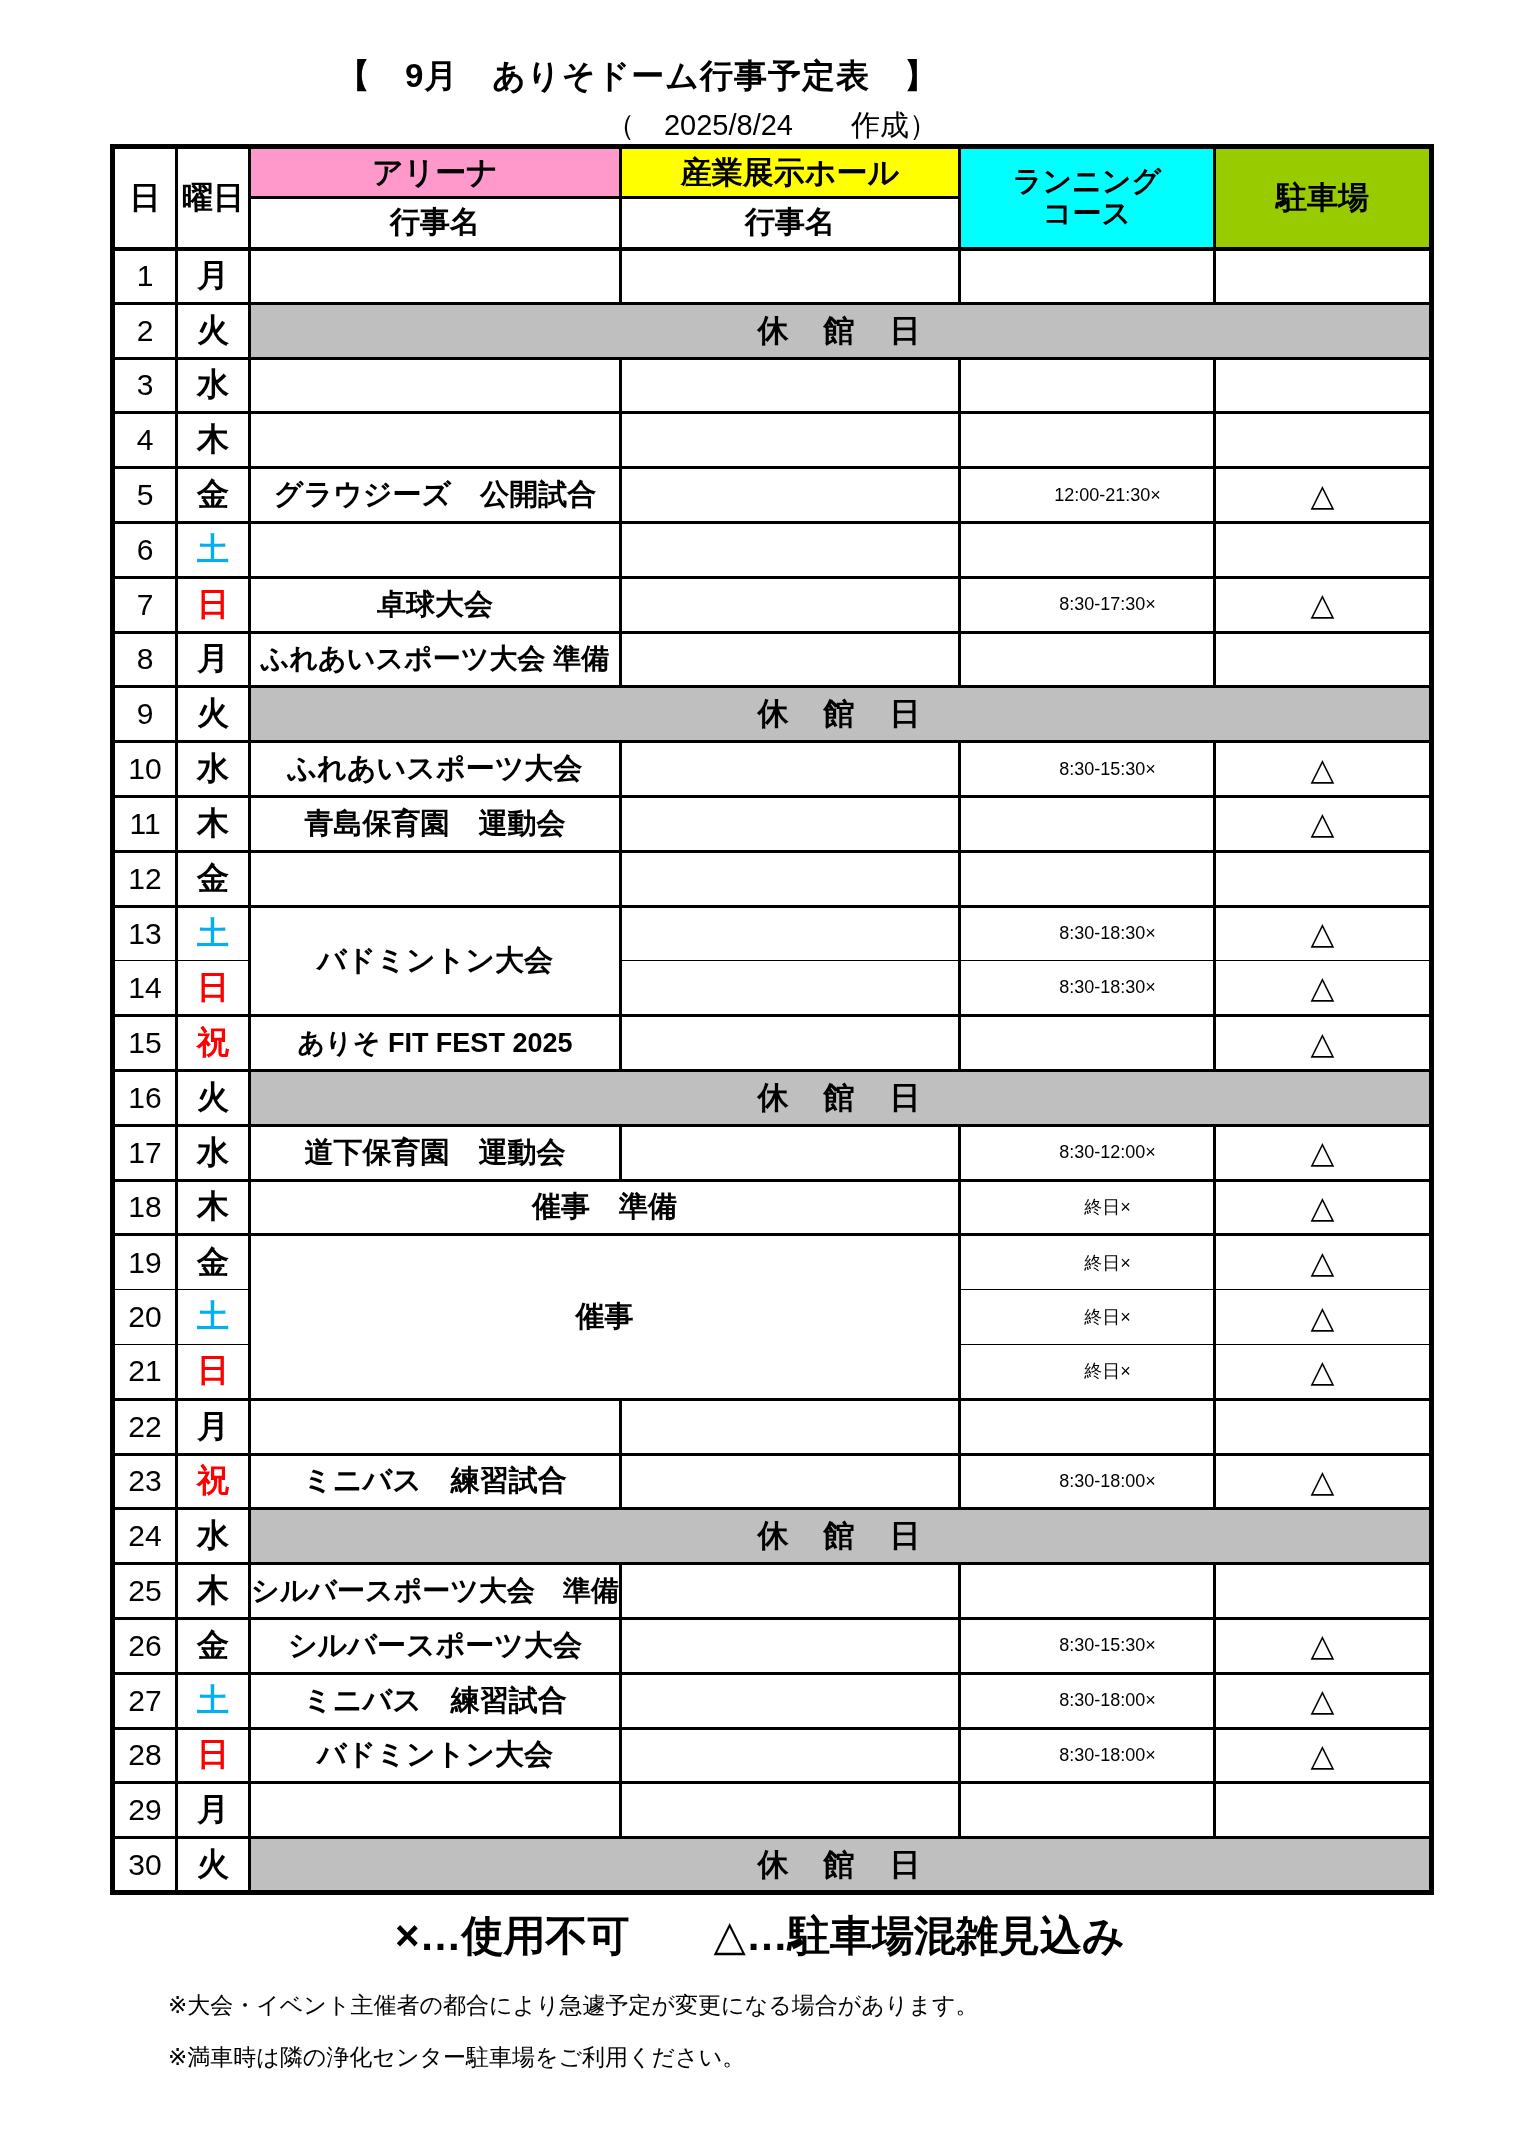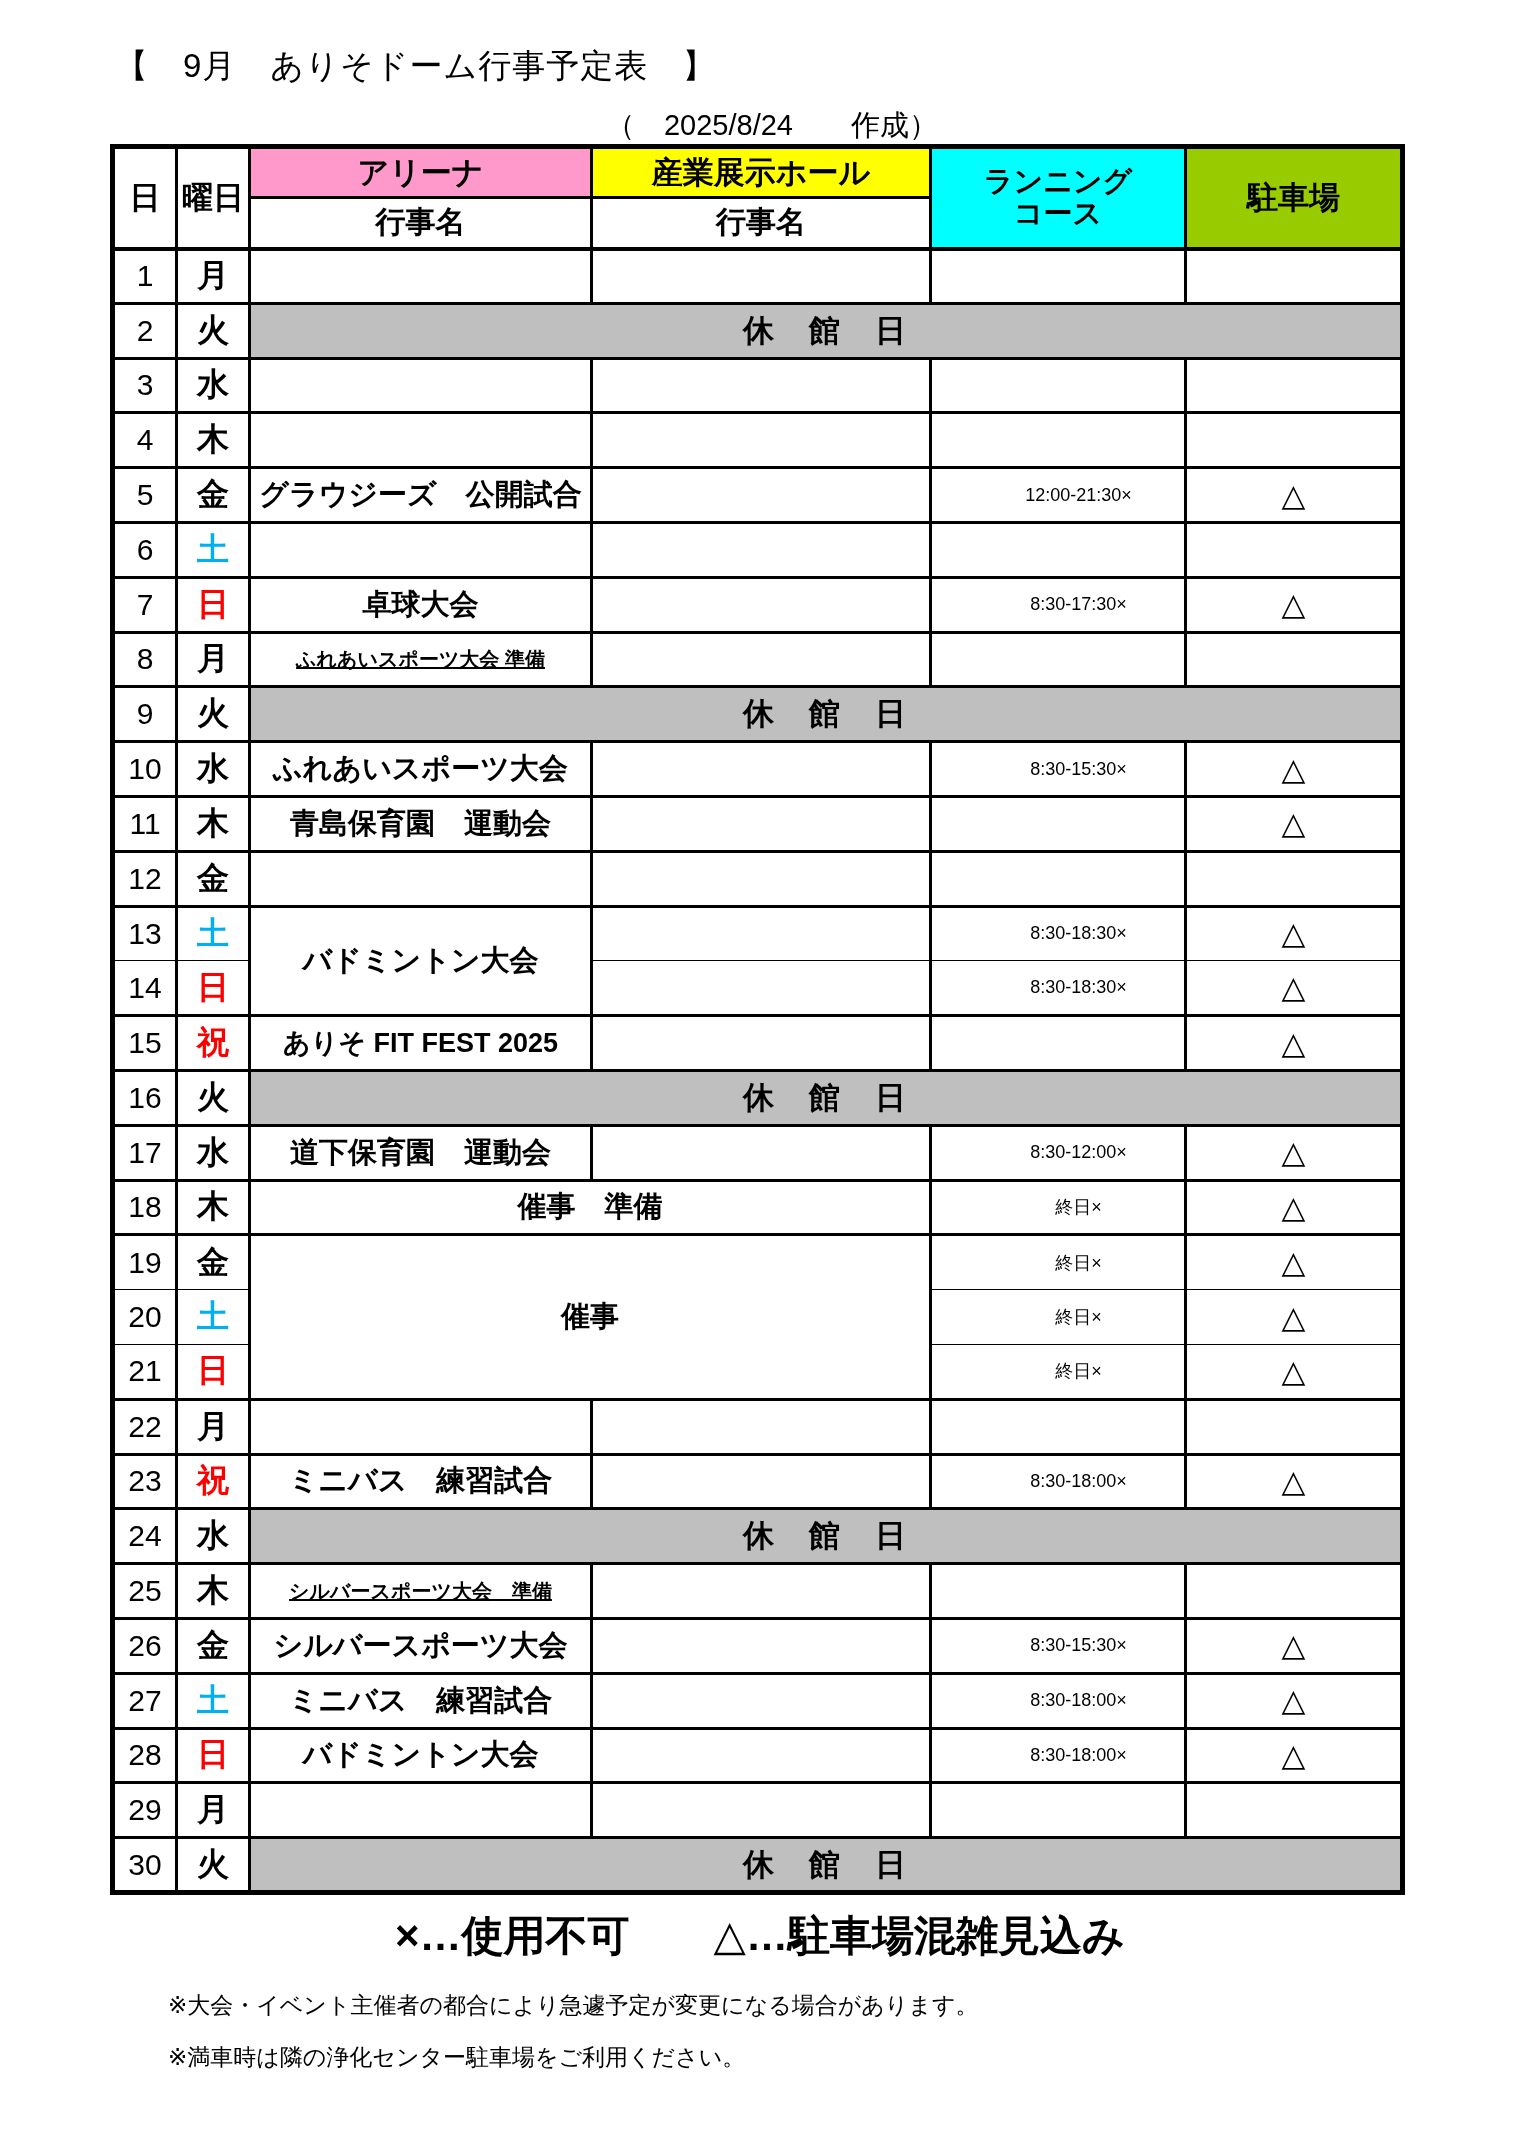--- a/index.html
+++ b/index.html
@@ -7,22 +7,22 @@
     --parking_header:#99CC00; --closed_row:#BFBFBF; --saturday:#00B0F0;
     --sunday_holiday:#FF0000; --border:#000000;
   }
   html,body{margin:0;padding:0;}
   body{
     width:1518px;height:2150px;position:relative;background:#FFFFFF;color:#000;
     font-family:"Liberation Sans","DejaVu Sans",sans-serif;
     -webkit-font-smoothing:antialiased;overflow:hidden;
   }
   .title{
-    position:absolute;top:44px;left:115px;width:1045px;text-align:left;
-    font-size:33px;font-weight:400;letter-spacing:1px;white-space:nowrap;
+    position:absolute;top:54px;left:115px;width:1045px;text-align:center;
+    font-size:33px;font-weight:700;letter-spacing:1px;white-space:nowrap;
   }
   .created{
     position:absolute;top:106px;left:115px;width:823px;text-align:right;
     font-size:29px;font-weight:400;white-space:nowrap;
   }
   .tablewrap{position:absolute;top:144px;left:110px;}
   table{
     border-collapse:collapse;table-layout:fixed;
     border:5px solid var(--border);
   }
@@ -38,21 +38,21 @@
   .park-h{background:var(--parking_header);font-family:Liberation Mono, monospace;}
   .hb{border-bottom:4px solid var(--border);}
   tr.h2 th{border-bottom:4px solid var(--border);font-size:30px;}
   tbody tr{height:54.8px;}
   td.num{font-size:30px;font-weight:400;}
   td.wd{font-size:32px;font-weight:700;}
   .sat{color:var(--saturday);}
   .sun,.hol{color:var(--sunday_holiday);}
   td.event{font-size:29px;font-weight:700;}
   td.event.mid{font-size:27px;}
-  td.event.small{font-size:20px;text-decoration:underline;}
+  td.event.small{font-size:28px;}
   td.time{font-size:18px;font-weight:400;letter-spacing:0px;padding-left:41px;}
   td.tri{font-size:31px;font-weight:400;}
   td.closed{
     background:var(--closed_row);font-size:31px;font-weight:700;letter-spacing:2px;
   }
   tr.presub > td{border-bottom-width:1px;}
   tr.sub > td{border-top-width:1px;}
   .legend{
     position:absolute;top:1908px;left:110px;width:1300px;text-align:center;
     font-size:42px;font-weight:700;white-space:nowrap;

